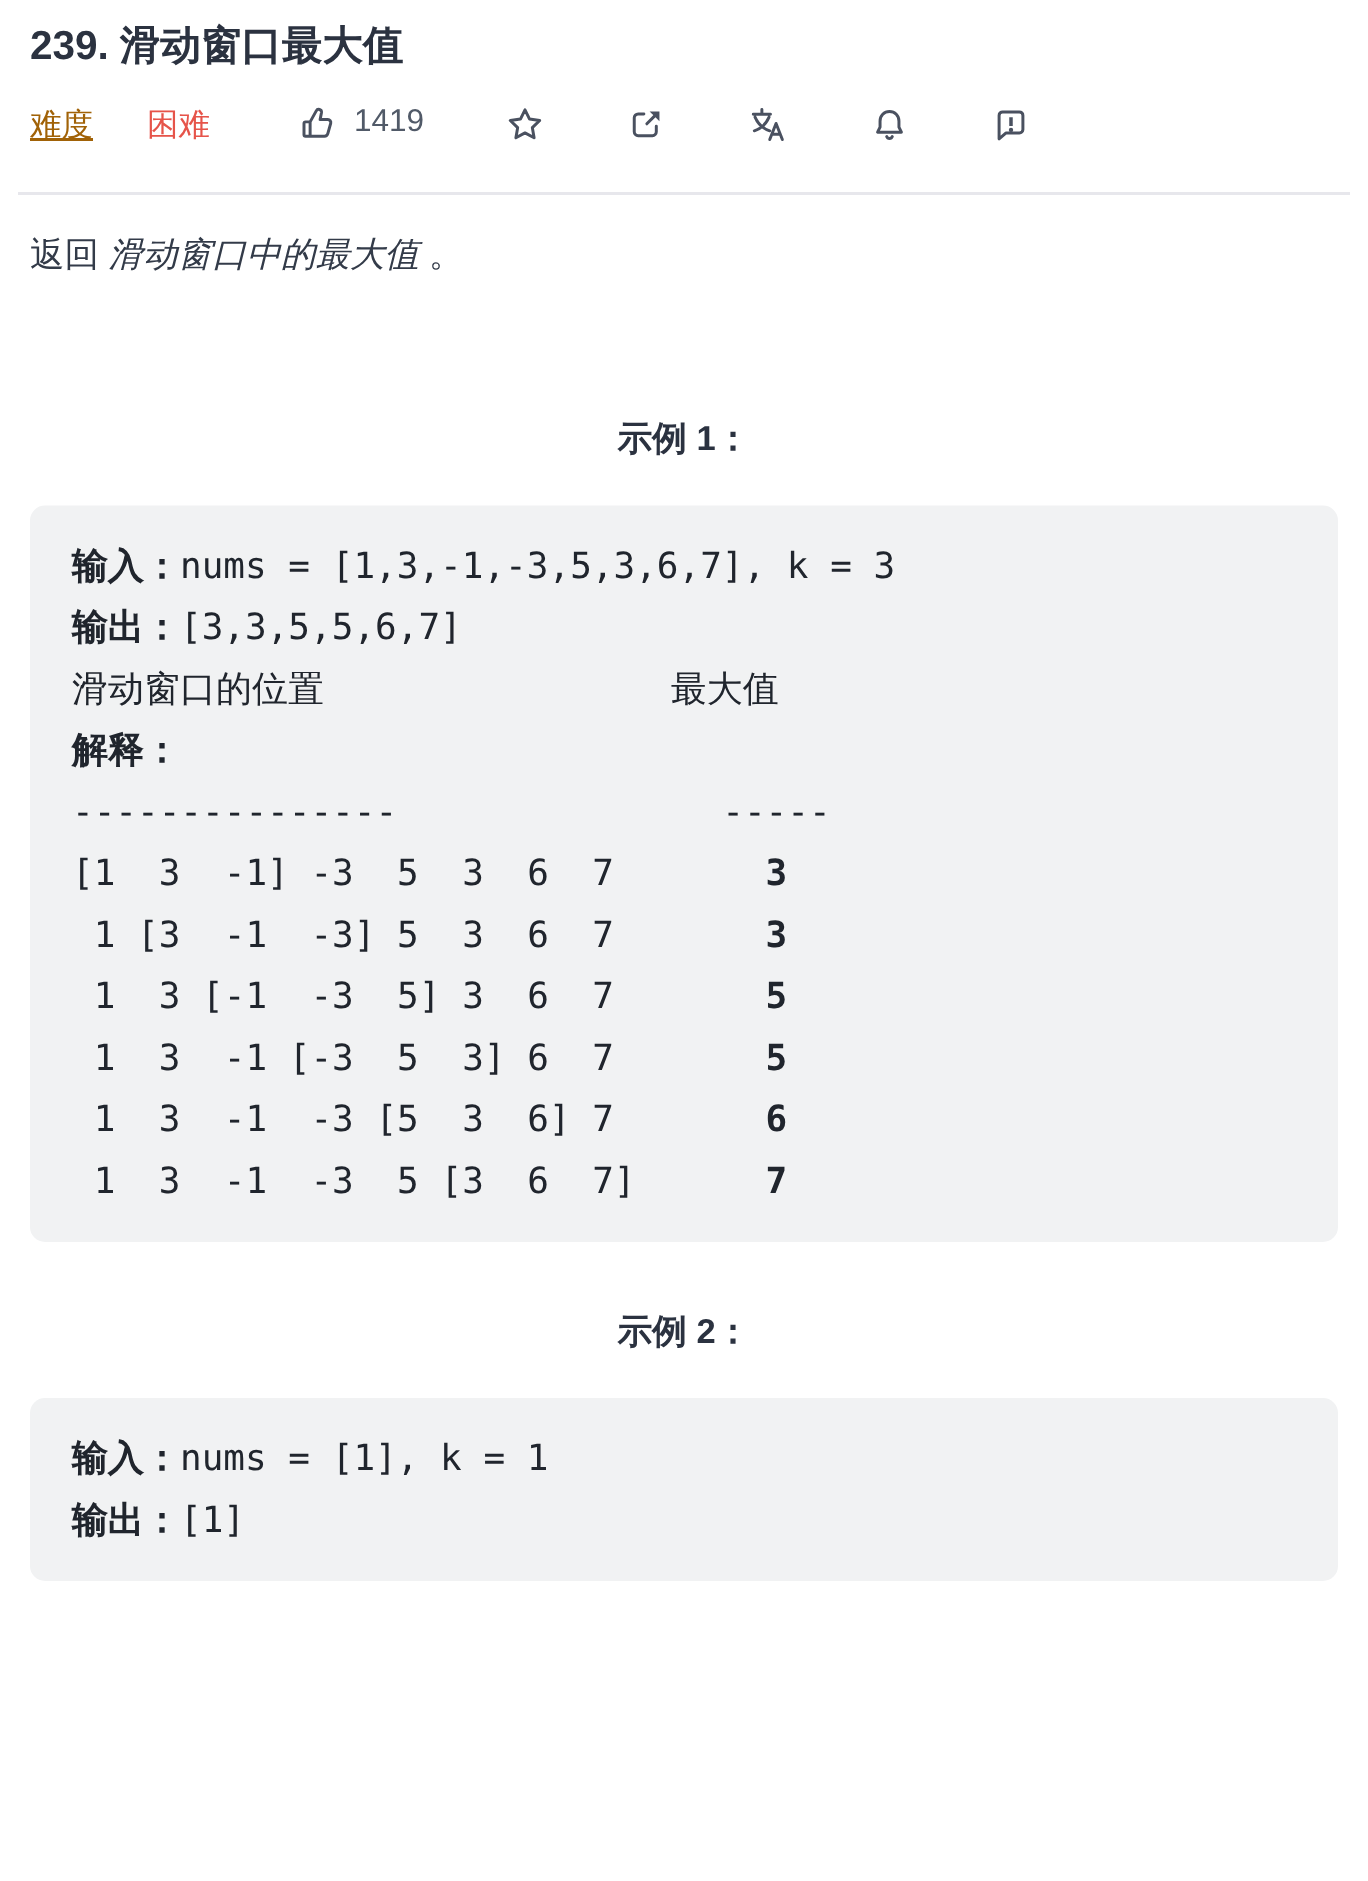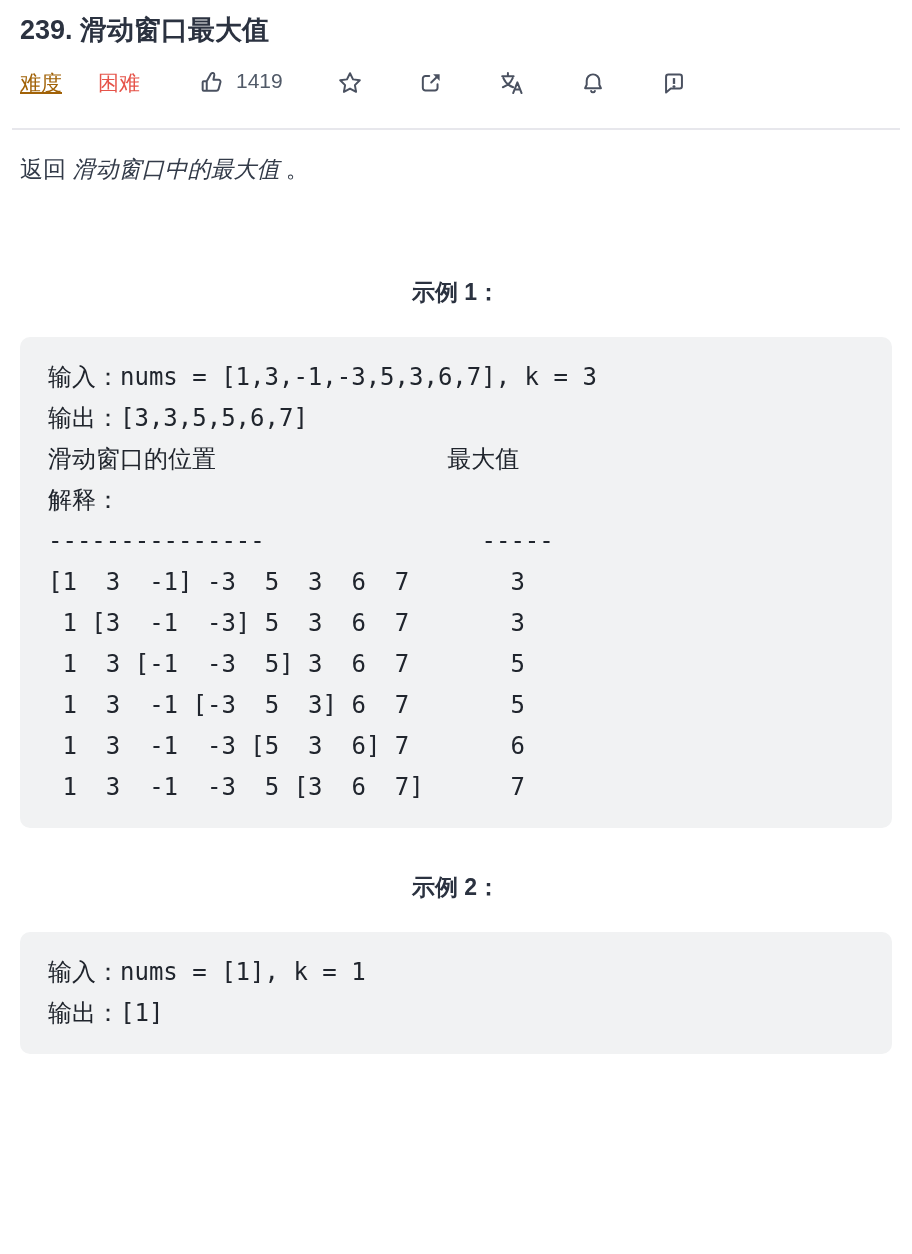--- a/index.html
+++ b/index.html
@@ -75,21 +75,21 @@
     margin-top: 30px;
     background: #f1f2f3;
     border-radius: 10px;
     padding: 20px 28px;
     font-family: "DejaVu Sans Mono", "Liberation Mono", monospace;
     font-size: 24px;
     line-height: 41px;
     color: #20252d;
   }
   .code-line { white-space: pre; }
-  .b { font-weight: 400; }
+  .b { font-weight: 700; }
 </style>
 </head>
 <body>
 
 <div class="page">
 
   <h1 class="title">239. 滑动窗口最大值</h1>
 
   <div class="meta-row">
     <span class="difficulty-label">难度</span>

